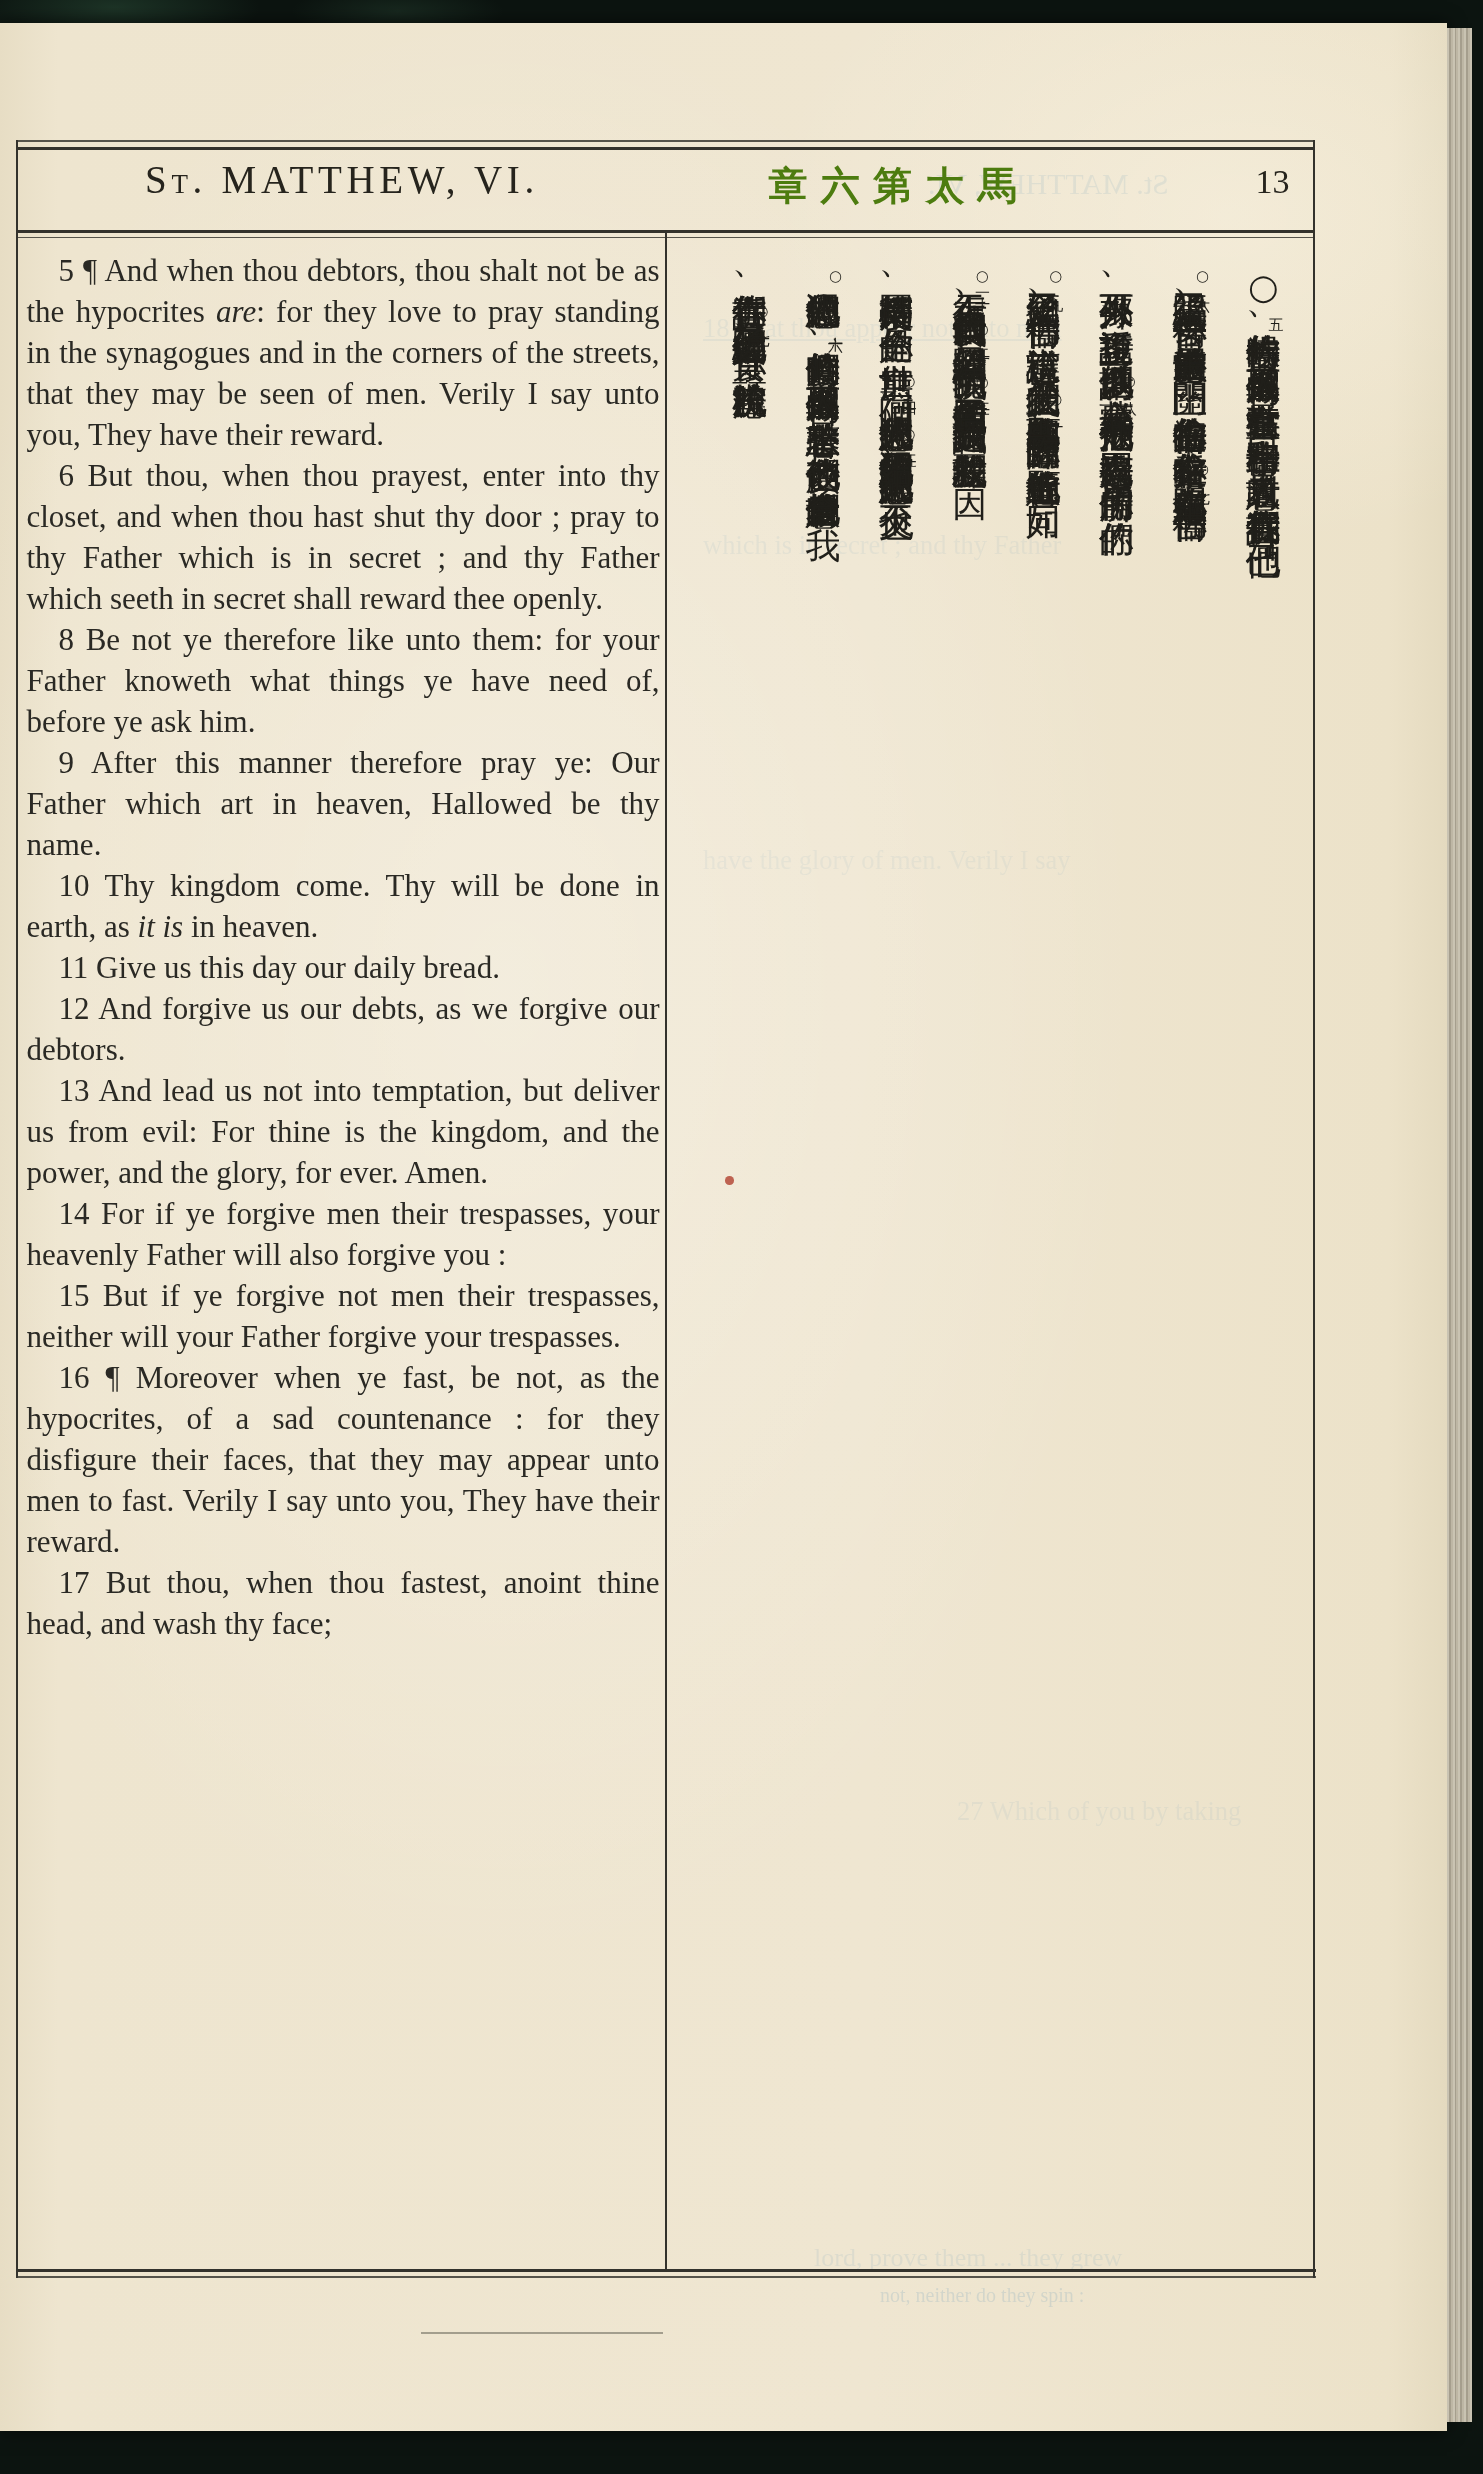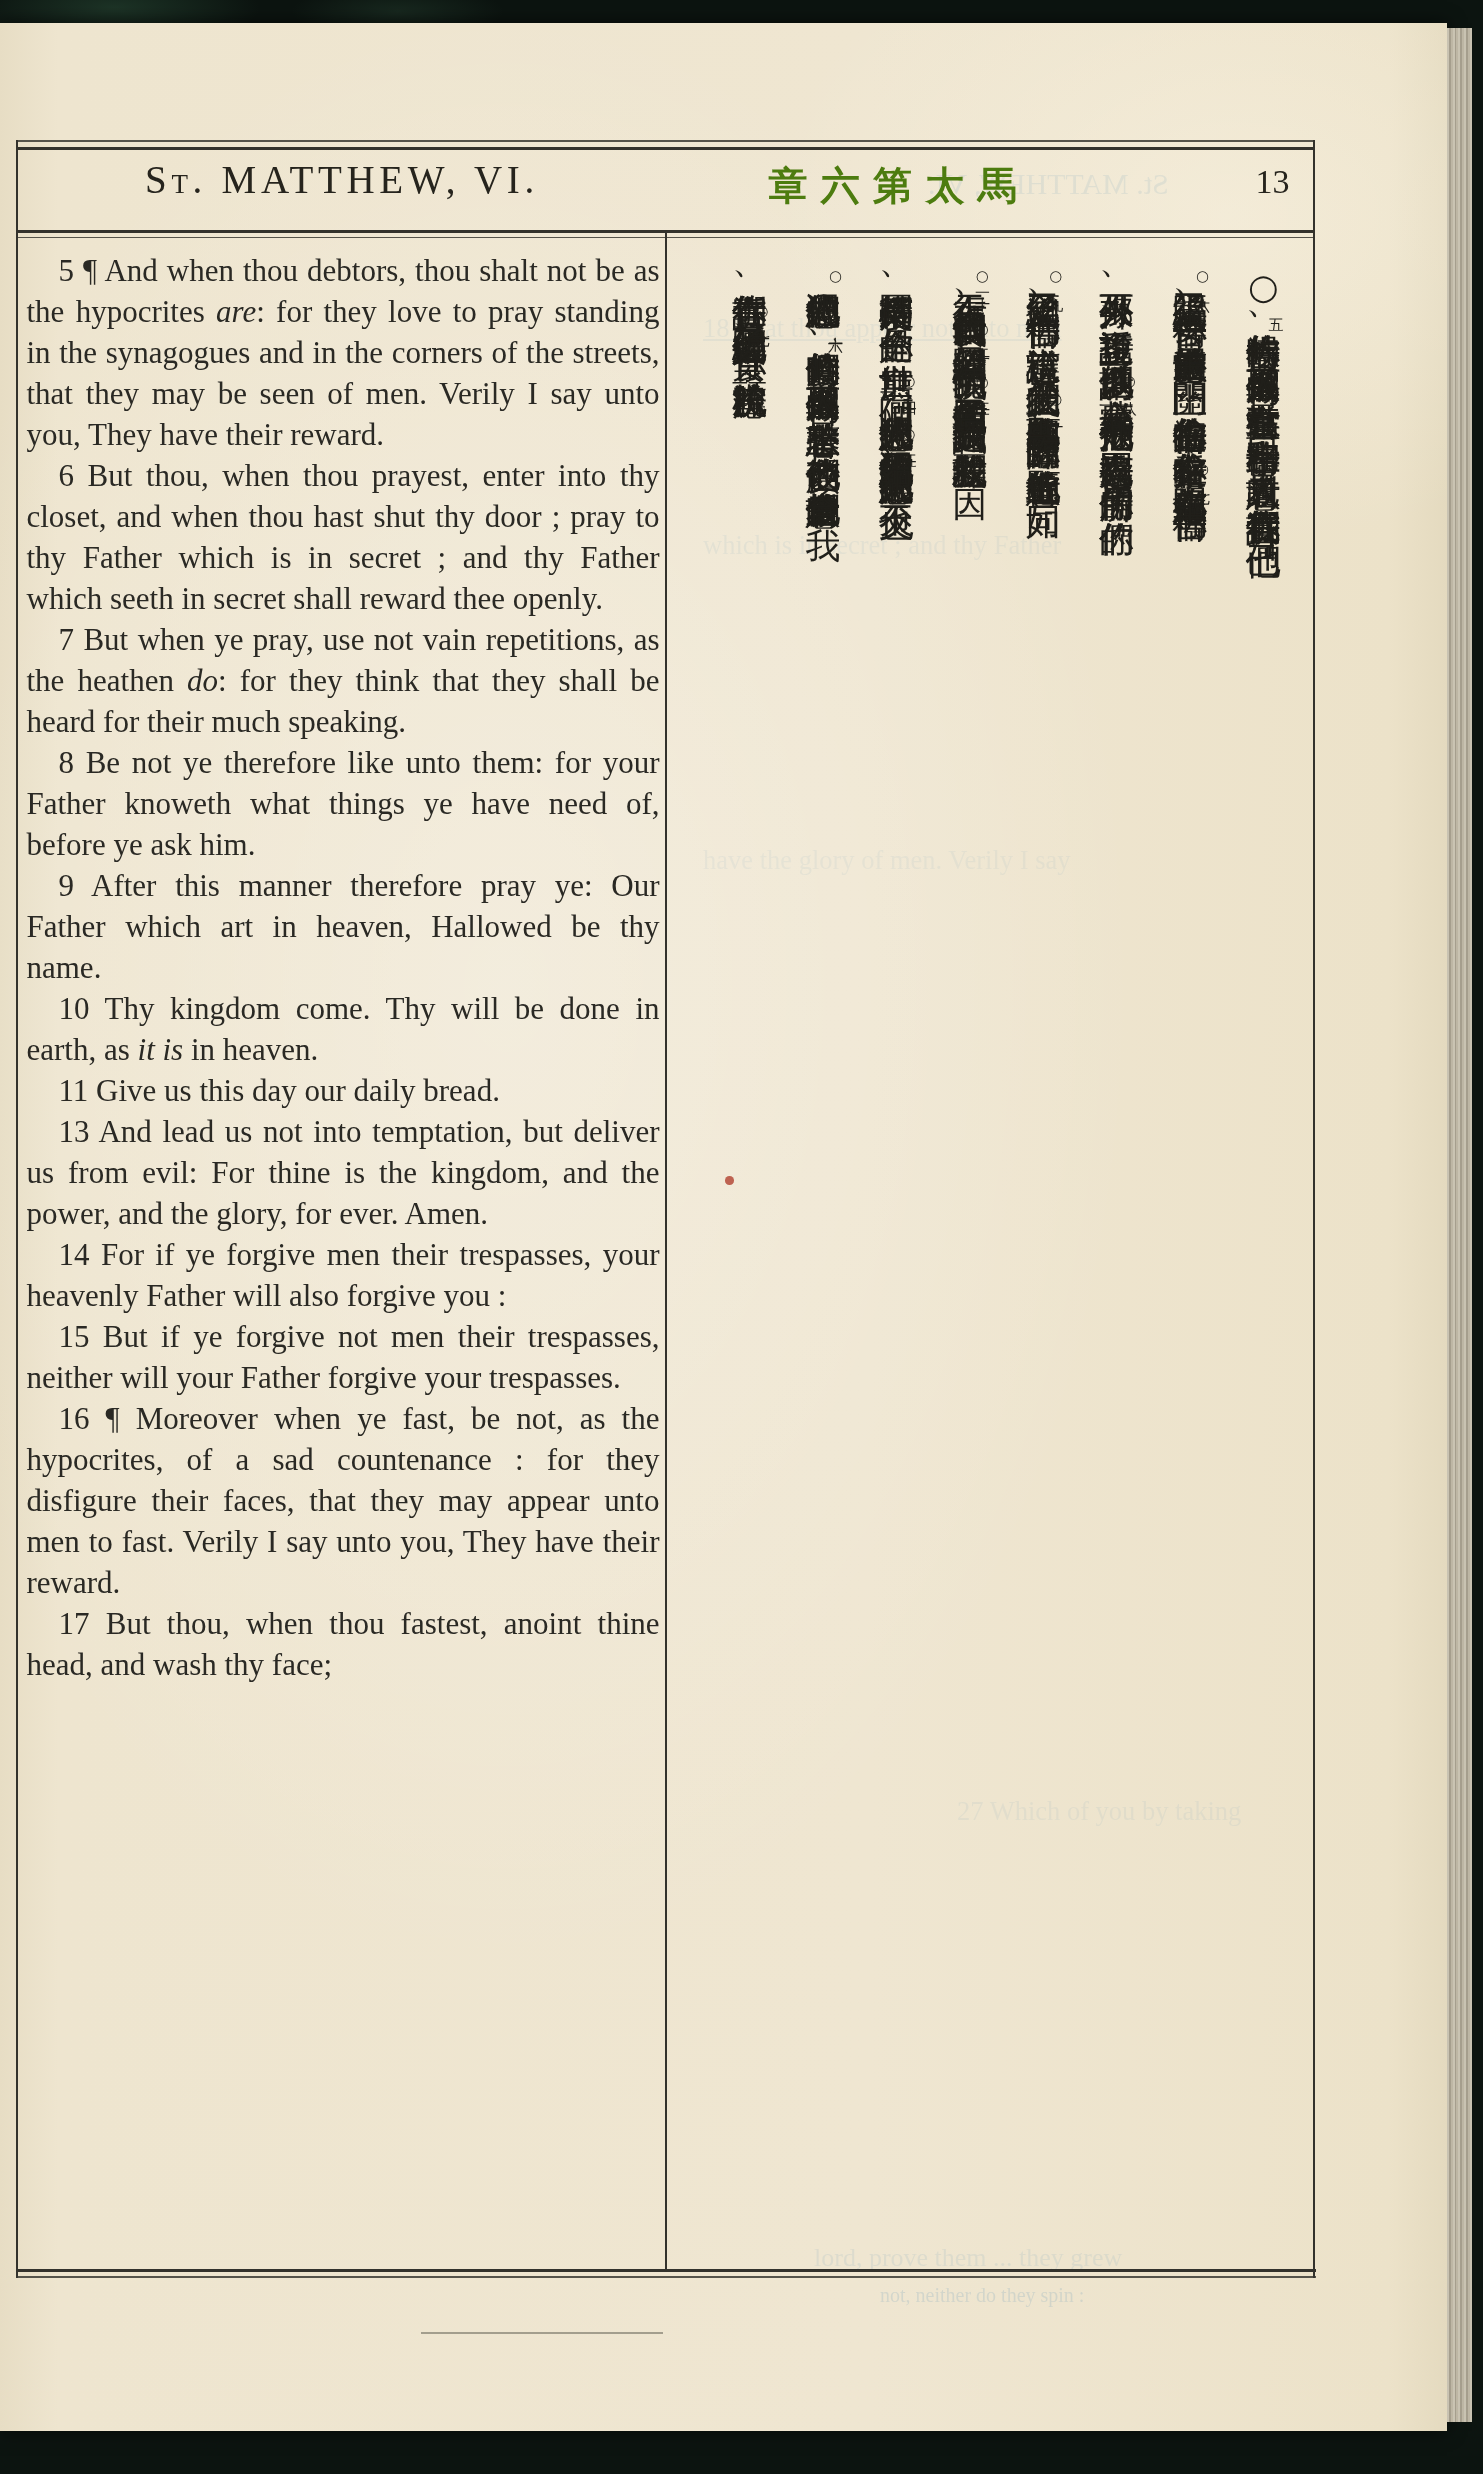--- a/index.html
+++ b/index.html
@@ -84,25 +84,25 @@
   <div class="artifact-line"></div>
   <div class="stain"></div>
 
   <div class="hdr-left">St. MATTHEW, VI.</div>
   <div class="hdr-right">章六第太馬</div>
   <div class="pageno">13</div>
 
   <div class="eng" id="eng-col">
       <p><span class="vnum">5 ¶ </span><span>And when thou debtors, thou shalt not be as the hypocrites </span><i>are</i><span>: for they love to pray standing in the synagogues and in the corners of the streets, that they may be seen of men.  Verily I say unto you, They have their reward.</span></p>
       <p><span class="vnum">6 </span><span>But thou, when thou prayest, enter into thy closet, and when thou hast shut thy door ; pray to thy Father which is in secret ; and thy Father which seeth in secret shall reward thee openly.</span></p>
-      <p><span class="vnum">7 </span><span>But when ye pray, use not vain repetitions, as the heathen </span><i>do</i><span>: for they think that they shall be heard for their much speaking.</span></p>
       <p><span class="vnum">8 </span><span>Be not ye therefore like unto them: for your Father knoweth what things ye have need of, before ye ask him.</span></p>
       <p><span class="vnum">9 </span><span>After this manner therefore pray ye: Our Father which art in heaven, Hallowed be thy name.</span></p>
       <p><span class="vnum">10 </span><span>Thy kingdom come.  Thy will be done in earth, as </span><i>it is</i><span> in heaven.</span></p>
       <p><span class="vnum">11 </span><span>Give us this day our daily bread.</span></p>
+      <p><span class="vnum">12 </span><span>And forgive us our debts, as we forgive our debtors.</span></p>
       <p><span class="vnum">13 </span><span>And lead us not into temptation, but deliver us from evil: For thine is the kingdom, and the power, and the glory, for ever.  Amen.</span></p>
       <p><span class="vnum">14 </span><span>For if ye forgive men their trespasses, your heavenly Father will also forgive you :</span></p>
       <p><span class="vnum">15 </span><span>But if ye forgive not men their trespasses, neither will your Father forgive your trespasses.</span></p>
       <p><span class="vnum">16 ¶ </span><span>Moreover when ye fast, be not, as the hypocrites, of a sad countenance : for they disfigure their faces, that they may appear unto men to fast.  Verily I say unto you, They have their reward.</span></p>
       <p><span class="vnum">17 </span><span>But thou, when thou fastest, anoint thine head, and wash thy face;</span></p>
     </div>
 
   <div class="cjk" id="cjk-col">
       <div class="ccol"><span>○你</span><span class="vm">五</span><span>禱告的時候、不可像那假冒爲善的人、喜歡站在會堂裏、和十字路口上禱告、故意叫人看見、我實在告訴你們、他們已</span></div>
       <div class="ccol"><span>經得了賞賜了</span><span class="vm">○六</span><span>你要禱告、應當進嚴密的屋子裏、關上門、禱告你在暗中的父、你父在暗中察看、必在明處報應你</span><span class="vm">○七</span><span>你們禱告、</span></div>

